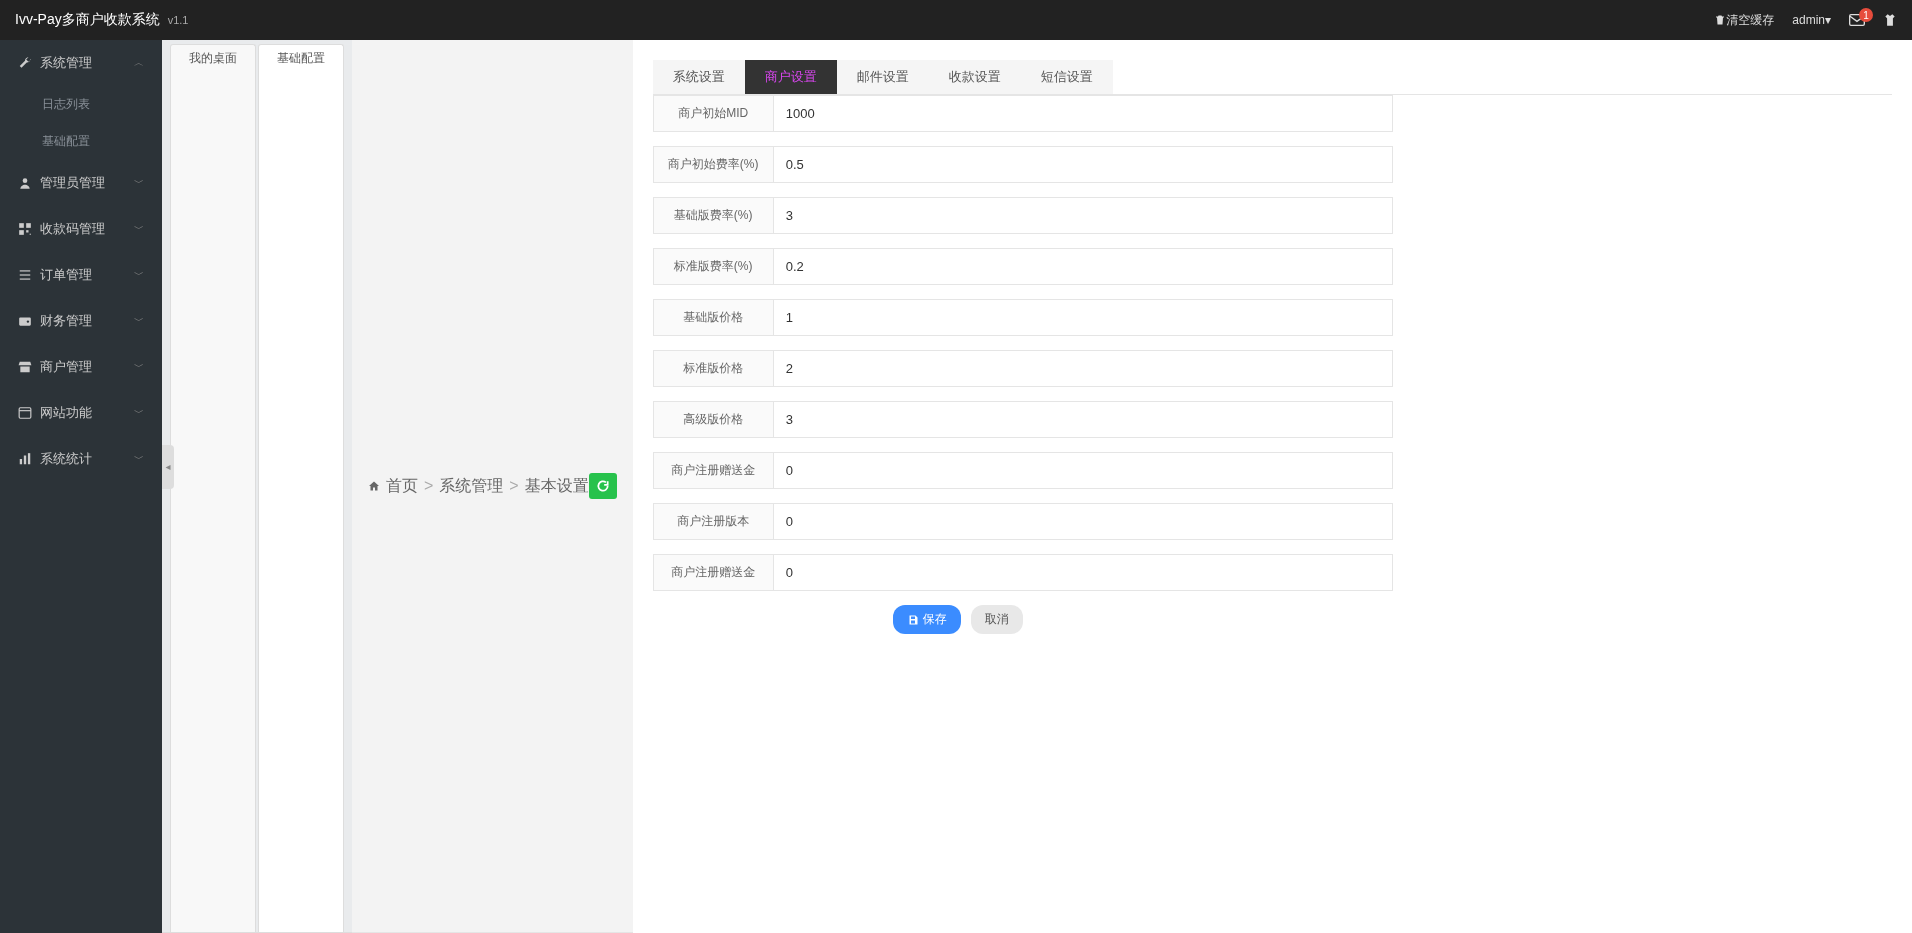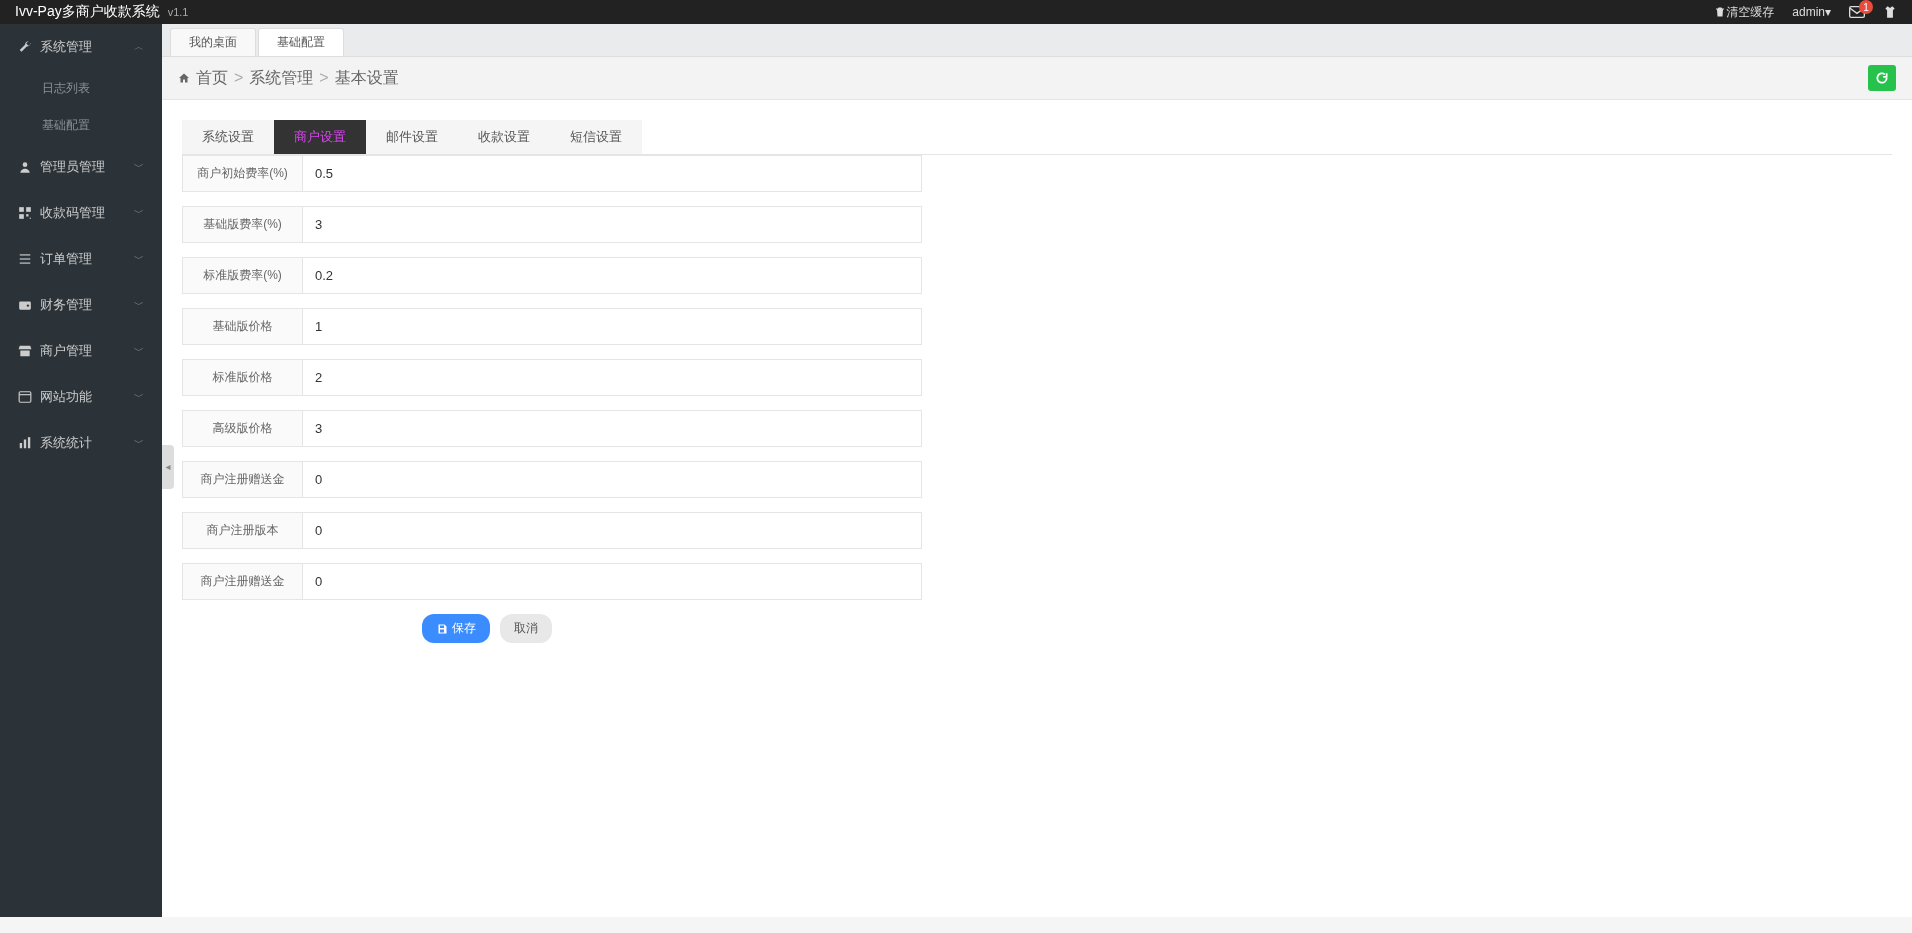--- a/index.html
+++ b/index.html
@@ -1,19 +1,19 @@
 <!DOCTYPE html>
 <html><head>
 <meta charset="utf-8">
 <style>
 * { margin: 0; padding: 0; box-sizing: border-box; }
 body { font-family: "Microsoft YaHei", Arial, sans-serif; font-size: 13px; background: #f5f5f5; }
 
 
-.header { background: #222; color: #fff; height: 24px; display: flex; align-items: center; padding: 0 15px; justify-content: space-between; }
+.header { background: #222; color: #fff; height: 40px; display: flex; align-items: center; padding: 0 15px; justify-content: space-between; }
 .header-left { display: flex; align-items: center; gap: 8px; }
 .app-title { font-size: 14px; color: #fff; }
 .app-version { font-size: 11px; color: #aaa; }
 .header-right { display: flex; align-items: center; gap: 18px; }
 .header-link { color: #ddd; cursor: pointer; font-size: 12px; display: flex; align-items: center; }
 .mail-icon-wrap { position: relative; }
 .badge { position: absolute; top: -6px; right: -8px; background: #e74c3c; color: #fff; font-size: 10px; width: 14px; height: 14px; border-radius: 50%; display: flex; align-items: center; justify-content: center; }
 
 
 .wrapper { display: flex; height: calc(100vh - 40px); }
@@ -21,21 +21,21 @@
 
 .sidebar { width: 162px; background: #2c3338; color: #ccc; overflow-y: auto; flex-shrink: 0; }
 .menu-item { display: flex; align-items: center; justify-content: space-between; padding: 14px 18px; cursor: pointer; font-size: 13px; }
 .menu-label { display: flex; align-items: center; gap: 8px; }
 .menu-icon { width: 14px; height: 14px; display: inline-flex; align-items: center; justify-content: center; }
 .chevron { font-size: 10px; color: #888; }
 .submenu { padding-left: 24px; }
 .submenu-item { padding: 10px 18px; color: #8a9199; cursor: pointer; font-size: 12px; }
 
 
-.main { flex: 1; display: flex; flex-direction: column; background: #eef0f2; overflow: hidden; }
+.main { flex: 1; display: flex; background: #eef0f2; overflow: hidden; }
 
 
 .tabbar { background: #e9ebed; padding: 4px 8px 0 8px; display: flex; gap: 2px; border-bottom: 1px solid #ddd; }
 .tab { background: #f8f8f8; border: 1px solid #ddd; border-bottom: none; border-radius: 3px 3px 0 0; padding: 5px 18px; font-size: 12px; cursor: pointer; color: #555; }
 .tab.active { background: #fff; }
 
 
 .crumbbar { background: #f3f3f3; border-bottom: 1px solid #e5e5e5; padding: 8px 16px; display: flex; align-items: center; justify-content: space-between; }
 .crumbs { display: flex; align-items: center; gap: 6px; color: #666; font-size: 16px; }
 .crumb-sep { color: #aaa; }
@@ -250,20 +250,24 @@
     <div class="content">
       <div class="inner-tabs">
         <div class="inner-tab">系统设置</div>
         <div class="inner-tab active">商户设置</div>
         <div class="inner-tab">邮件设置</div>
         <div class="inner-tab">收款设置</div>
         <div class="inner-tab">短信设置</div>
       </div>
 
       <div class="form-row">
+        <div class="form-label">商户初始MID</div>
+        <input class="form-input" value="1000" style="">
+      </div>
+      <div class="form-row">
         <div class="form-label">商户初始费率(%)</div>
         <input class="form-input" value="0.5" style="">
       </div>
       <div class="form-row">
         <div class="form-label">基础版费率(%)</div>
         <input class="form-input" value="3" style="">
       </div>
       <div class="form-row">
         <div class="form-label">标准版费率(%)</div>
         <input class="form-input" value="0.2" style="">

